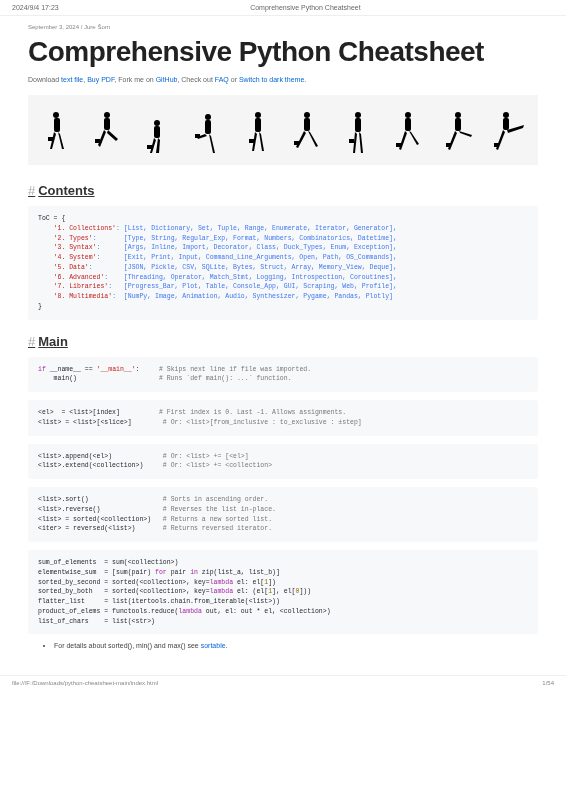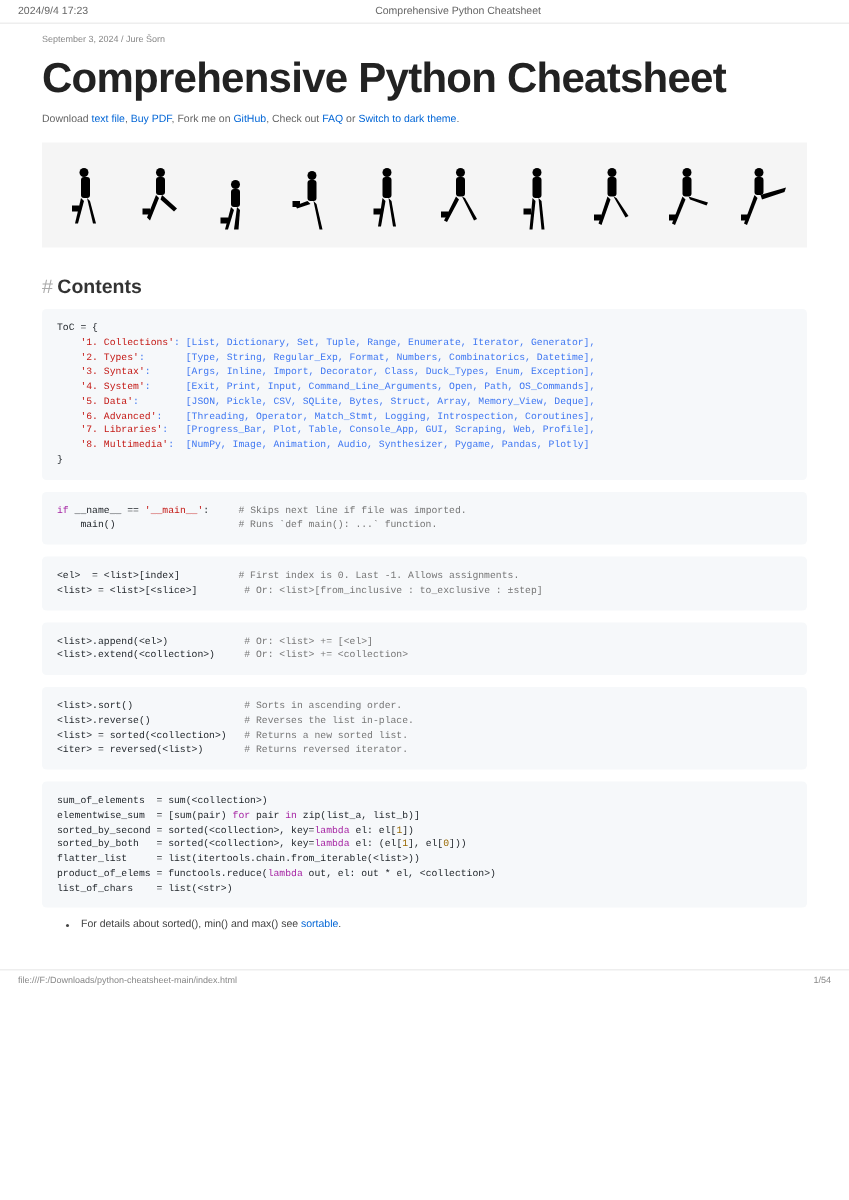--- a/index.html
+++ b/index.html
@@ -54,20 +54,21 @@
     width: 30px;
     height: 50px;
     position: relative;
   }
   .walker svg { width: 100%; height: 100%; }
   h2 {
     font-size: 13px;
     font-weight: 600;
     color: #333;
     margin: 14px 0 8px 0;
+    text-decoration: underline;
   }
   h2 .hash { color: #aaa; font-weight: 400; margin-right: 3px; }
   pre {
     background: #f6f8fa;
     padding: 8px 10px;
     font-family: "SFMono-Regular", Consolas, "Liberation Mono", Menlo, monospace;
     font-size: 6.5px;
     line-height: 1.5;
     color: #24292e;
     overflow-x: hidden;
@@ -214,20 +215,21 @@
     <span class="c-str">'1. Collections'</span><span class="c-fn">: [List, Dictionary, Set, Tuple, Range, Enumerate, Iterator, Generator],</span>
     <span class="c-str">'2. Types'</span><span class="c-fn">:       [Type, String, Regular_Exp, Format, Numbers, Combinatorics, Datetime],</span>
     <span class="c-str">'3. Syntax'</span><span class="c-fn">:      [Args, Inline, Import, Decorator, Class, Duck_Types, Enum, Exception],</span>
     <span class="c-str">'4. System'</span><span class="c-fn">:      [Exit, Print, Input, Command_Line_Arguments, Open, Path, OS_Commands],</span>
     <span class="c-str">'5. Data'</span><span class="c-fn">:        [JSON, Pickle, CSV, SQLite, Bytes, Struct, Array, Memory_View, Deque],</span>
     <span class="c-str">'6. Advanced'</span><span class="c-fn">:    [Threading, Operator, Match_Stmt, Logging, Introspection, Coroutines],</span>
     <span class="c-str">'7. Libraries'</span><span class="c-fn">:   [Progress_Bar, Plot, Table, Console_App, GUI, Scraping, Web, Profile],</span>
     <span class="c-str">'8. Multimedia'</span><span class="c-fn">:  [NumPy, Image, Animation, Audio, Synthesizer, Pygame, Pandas, Plotly]</span>
 <span>}</span></pre>
 
+  <h2><span class="hash">#</span><span>Main</span></h2>
 
   <pre><span class="c-key">if</span><span> __name__ == </span><span class="c-str">'__main__'</span><span>:     </span><span class="c-cmt"># Skips next line if file was imported.</span>
 <span>    main()                     </span><span class="c-cmt"># Runs `def main(): ...` function.</span></pre>
 
 
   <pre><span>&lt;el&gt;  = &lt;list&gt;[index]          </span><span class="c-cmt"># First index is 0. Last -1. Allows assignments.</span>
 <span>&lt;list&gt; = &lt;list&gt;[&lt;slice&gt;]        </span><span class="c-cmt"># Or: &lt;list&gt;[from_inclusive : to_exclusive : ±step]</span></pre>
 
   <pre><span>&lt;list&gt;.append(&lt;el&gt;)             </span><span class="c-cmt"># Or: &lt;list&gt; += [&lt;el&gt;]</span>
 <span>&lt;list&gt;.extend(&lt;collection&gt;)     </span><span class="c-cmt"># Or: &lt;list&gt; += &lt;collection&gt;</span></pre>

